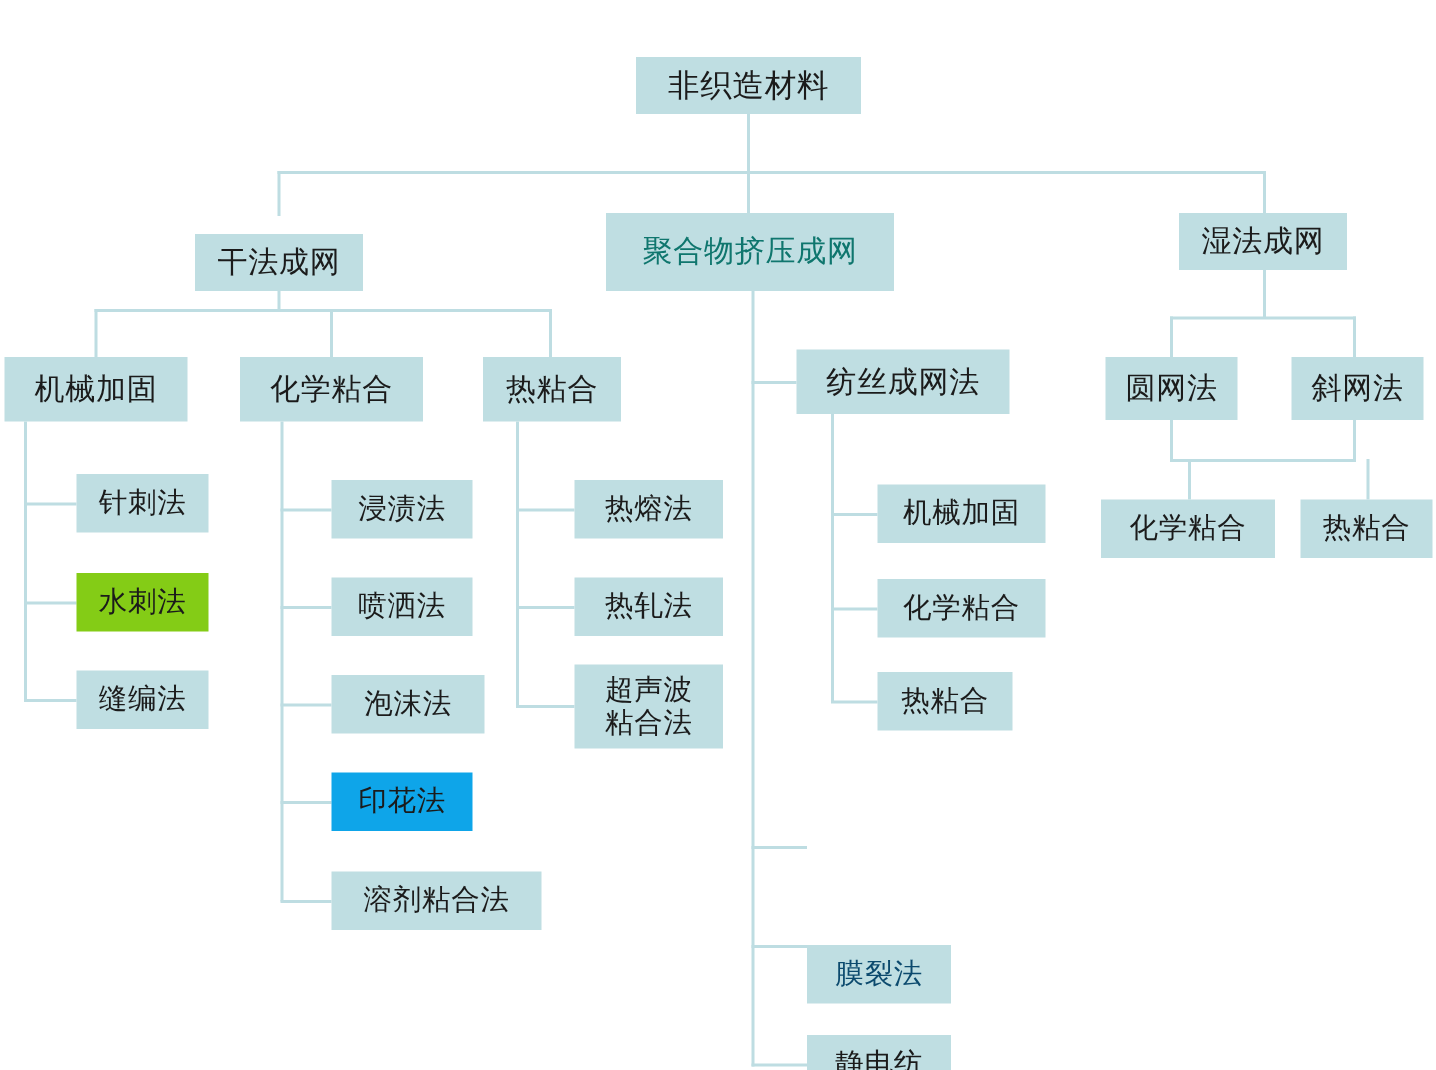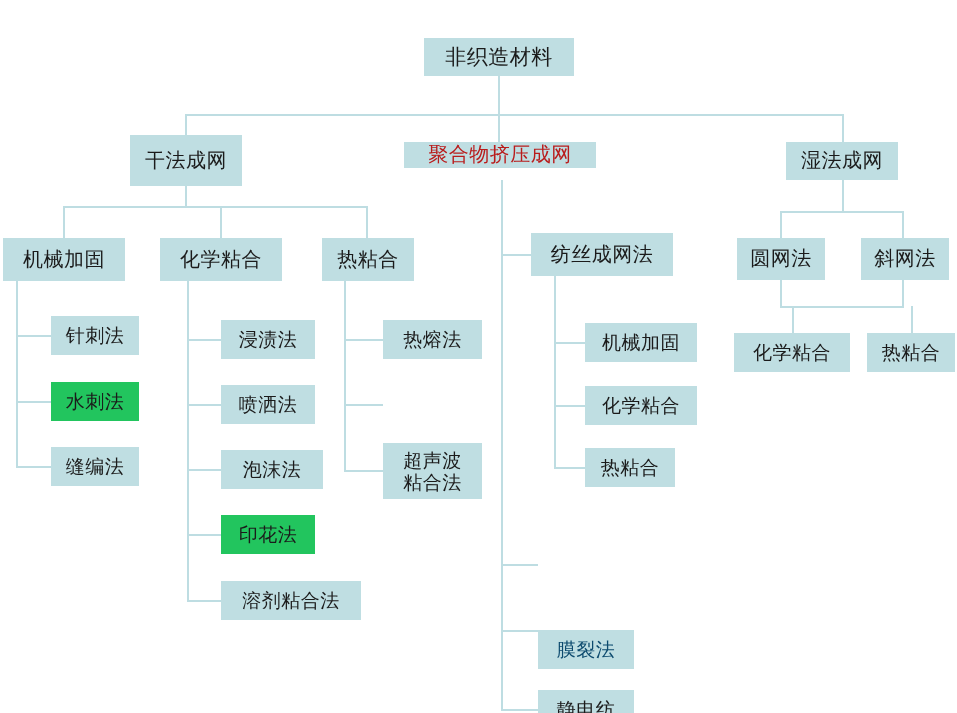--- a/index.html
+++ b/index.html
@@ -98,39 +98,40 @@
   <div class="ln v" style="left: 902px; top: 183px; height: 27px; background: rgb(190, 221, 226);"></div>
 
   <div class="ln v" style="left: 780px; top: 252px; height: 27px; background: rgb(190, 221, 226);"></div>
   <div class="ln v" style="left: 902px; top: 252px; height: 27px; background: rgb(190, 221, 226);"></div>
   <div class="ln h" style="left: 780px; top: 278px; width: 124px; background: rgb(190, 221, 226);"></div>
   <div class="ln v" style="left: 792px; top: 278px; height: 27px; background: rgb(190, 221, 226);"></div>
   <div class="ln v" style="left: 911px; top: 278px; height: 27px; background: rgb(190, 221, 226);"></div>
 
   <div class="node lvl0" style="left: 424px; top: 10px; width: 150px; height: 38px; background: rgb(191, 222, 226); color: rgb(27, 27, 27);">非织造材料</div>
 
-  <div class="node lvl1" style="left: 130px; top: 107px; width: 112px; height: 51px; background: rgb(191, 222, 226); color: rgb(27, 27, 27);">干法成网</div>
-  <div class="node lvl1" style="left: 404px; top: 114px; width: 192px; height: 26px; background: rgb(191, 222, 226); color: #b91c1c;">聚合物挤压成网</div>
+  <div class="node lvl1" style="left: 130px; top: 128px; width: 112px; height: 38px; background: rgb(191, 222, 226); color: rgb(27, 27, 27);">干法成网</div>
+  <div class="node lvl1" style="left: 404px; top: 114px; width: 192px; height: 52px; background: rgb(191, 222, 226); color: #0f766e;">聚合物挤压成网</div>
   <div class="node lvl1" style="left: 786px; top: 114px; width: 112px; height: 38px; background: rgb(191, 222, 226); color: rgb(27, 27, 27); text-align: right;">湿法成网</div>
 
   <div class="node lvl2" style="left: 3px; top: 210px; width: 122px; height: 43px; background: rgb(191, 222, 226); color: rgb(27, 27, 27);">机械加固</div>
   <div class="node lvl2" style="left: 160px; top: 210px; width: 122px; height: 43px; background: rgb(191, 222, 226); color: rgb(27, 27, 27);">化学粘合</div>
   <div class="node lvl2" style="left: 322px; top: 210px; width: 92px; height: 43px; background: rgb(191, 222, 226); color: rgb(27, 27, 27);">热粘合</div>
 
   <div class="node lvl3" style="left: 51px; top: 288px; width: 88px; height: 39px; background: rgb(191, 222, 226); color: rgb(27, 27, 27);">针刺法</div>
-  <div class="node lvl3" style="left: 51px; top: 354px; width: 88px; height: 39px; background: #22c55e; color: rgb(27, 27, 27);">水刺法</div>
+  <div class="node lvl3" style="left: 51px; top: 354px; width: 88px; height: 39px; background: #84cc16; color: rgb(27, 27, 27);">水刺法</div>
   <div class="node lvl3" style="left: 51px; top: 419px; width: 88px; height: 39px; background: rgb(191, 222, 226); color: rgb(27, 27, 27);">缝编法</div>
 
   <div class="node lvl3" style="left: 221px; top: 292px; width: 94px; height: 39px; background: rgb(191, 222, 226); color: rgb(27, 27, 27);">浸渍法</div>
   <div class="node lvl3" style="left: 221px; top: 357px; width: 94px; height: 39px; background: rgb(191, 222, 226); color: rgb(27, 27, 27);">喷洒法</div>
   <div class="node lvl3" style="left: 221px; top: 422px; width: 102px; height: 39px; background: rgb(191, 222, 226); color: rgb(27, 27, 27);">泡沫法</div>
-  <div class="node lvl3" style="left: 221px; top: 487px; width: 94px; height: 39px; background: #22c55e; color: rgb(27, 27, 27);">印花法</div>
+  <div class="node lvl3" style="left: 221px; top: 487px; width: 94px; height: 39px; background: #0ea5e9; color: rgb(27, 27, 27);">印花法</div>
   <div class="node lvl3" style="left: 221px; top: 553px; width: 140px; height: 39px; background: rgb(191, 222, 226); color: rgb(27, 27, 27);">溶剂粘合法</div>
 
   <div class="node lvl3" style="left: 383px; top: 292px; width: 99px; height: 39px; background: rgb(191, 222, 226); color: rgb(27, 27, 27);">热熔法</div>
+  <div class="node lvl3" style="left: 383px; top: 357px; width: 99px; height: 39px; background: rgb(191, 222, 226); color: rgb(27, 27, 27);">热轧法</div>
   <div class="node lvl3" style="left: 383px; top: 415px; width: 99px; height: 56px; background: rgb(191, 222, 226); color: rgb(27, 27, 27);">超声波
 粘合法</div>
 
   <div class="node lvl2" style="left: 531px; top: 205px; width: 142px; height: 43px; background: rgb(191, 222, 226); color: rgb(27, 27, 27);">纺丝成网法</div>
 
   <div class="node lvl3" style="left: 585px; top: 295px; width: 112px; height: 39px; background: rgb(191, 222, 226); color: rgb(27, 27, 27);">机械加固</div>
   <div class="node lvl3" style="left: 585px; top: 358px; width: 112px; height: 39px; background: rgb(191, 222, 226); color: rgb(27, 27, 27);">化学粘合</div>
   <div class="node lvl3" style="left: 585px; top: 420px; width: 90px; height: 39px; background: rgb(191, 222, 226); color: rgb(27, 27, 27);">热粘合</div>
 
   <div class="node lvl3" style="left: 538px; top: 602px; width: 96px; height: 39px; background: rgb(191, 222, 226); color: #0c4a6e;">膜裂法</div>

